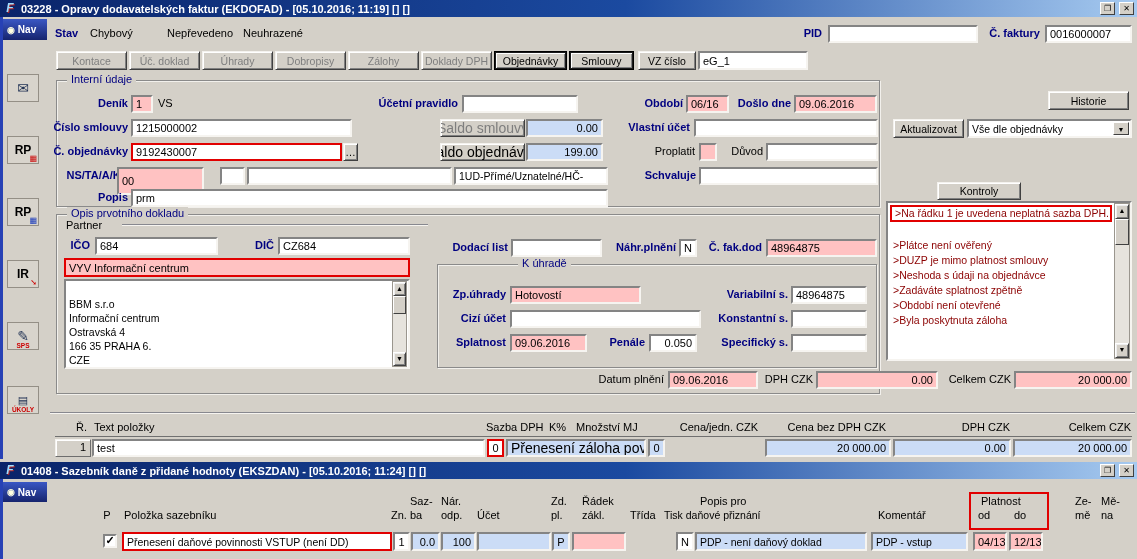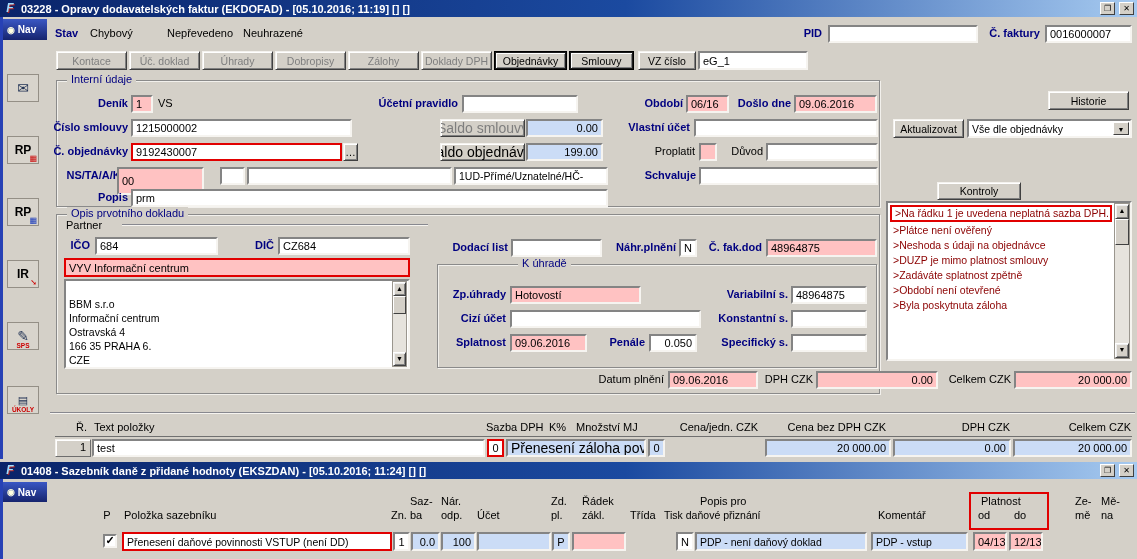--- a/index.html
+++ b/index.html
@@ -20,21 +20,21 @@
 .pk{background:#ffc2c2}
 .bl{background:#cbdcf6}
 .num{justify-content:flex-end;text-align:right}
 .rb{border:2px solid #e10000 !important}
 .b{background:#d4d0c8;border:1px solid;border-color:#f4f2ee #404040 #404040 #f4f2ee;box-shadow:inset 1px 1px 0 #fff,inset -1px -1px 0 #808080;display:flex;align-items:center;justify-content:center;font-size:10.5px;white-space:nowrap;overflow:hidden}
 .def{border:1px solid #000;box-shadow:inset 0 0 0 1px #1a1a1a,inset 2px 2px 0 #fff,inset -2px -2px 0 #808080}
 .dis{color:#7e7e7e}
 .gp{border:1px solid #8a8a8a;box-shadow:inset 1px 1px 0 #f2f0ec,1px 1px 0 #f2f0ec}
 .gl{position:absolute;top:-8px;left:10px;background:#d4d0c8;padding:0 4px;color:#000080;font-size:11px;white-space:nowrap}
 .msg{color:#8b0000;font-size:10.5px;line-height:15px;white-space:nowrap;padding:0 3px;flex:0 0 auto}
-.msg.rb{height:17px;line-height:13px;margin-bottom:1px}
+.msg.rb{height:17px;line-height:13px;margin-bottom:16px}
 .listbox{flex-direction:column;align-items:stretch;justify-content:flex-start;padding:2px 18px 2px 2px}
 .vsb{background:#e6e3dd;border:1px solid #9a968e;display:flex;flex-direction:column}
 .sb{width:100%;height:15px;background:#d4d0c8;border:1px solid;border-color:#fff #404040 #404040 #fff;box-shadow:inset 1px 1px 0 #eee,inset -1px -1px 0 #808080;font-size:7px;text-align:center;line-height:12px;flex:0 0 auto;color:#000}
 .thumb{width:100%;height:26px;background:#d4d0c8;border:1px solid;border-color:#fff #404040 #404040 #fff;flex:0 0 auto}
 .chk{background:#fff;border:2px solid;border-color:#848484 #f6f4f0 #f6f4f0 #848484;font-size:11px;line-height:9px;text-align:center;font-weight:bold;padding:0}
 .addr{white-space:pre-line;line-height:14px;font-size:10.5px}
 .ddbtn{position:absolute;right:1px;top:1px;bottom:1px;width:16px;background:#d4d0c8;border:1px solid;border-color:#fff #404040 #404040 #fff;font-size:7px;text-align:center;line-height:13px;color:#000}
 .hr{border-top:1px solid #87888f;border-bottom:1px solid #f6f4f0}
 .uline{background:#707070}
 .rowhdr{background:#d4d0c8;border:1px solid;border-color:#f4f2ee #6d6d6d #6d6d6d #f4f2ee;box-shadow:inset 1px 1px 0 #fff;text-align:right;padding:0 4px;line-height:15px;font-size:11px}
@@ -152,22 +152,22 @@
   <div class="a lb" style="left:630px;top:169px;width:66px">Schvaluje</div>
   <div class="a f" style="left:699px;top:167px;width:179px;height:18px"></div>
 
   <div class="a lb" style="left:58px;top:191px;width:70px">Popis</div>
   <div class="a f" style="left:131px;top:189px;width:477px;height:18px">prm</div>
 
   <div class="a b" style="left:937px;top:182px;width:84px;height:18px">Kontroly</div>
   <div class="a f listbox" style="left:886px;top:201px;width:246px;height:160px">
     <div class="msg rb">&gt;Na řádku 1 je uvedena neplatná sazba DPH.</div>
     <div class="msg">&gt;Plátce není ověřený</div>
+    <div class="msg">&gt;DUZP je mimo platnost smlouvy</div>
     <div class="msg">&gt;Neshoda s údaji na objednávce</div>
-    <div class="msg">&gt;DUZP je mimo platnost smlouvy</div>
     <div class="msg">&gt;Zadáváte splatnost zpětně</div>
     <div class="msg">&gt;Období není otevřené</div>
     <div class="msg">&gt;Byla poskytnuta záloha</div>
   </div>
   <div class="a vsb" style="left:1114px;top:203px;width:16px;height:156px">
     <div class="sb">▲</div>
     <div class="thumb"></div>
     <div style="flex:1"></div>
     <div class="sb">▼</div>
   </div>

